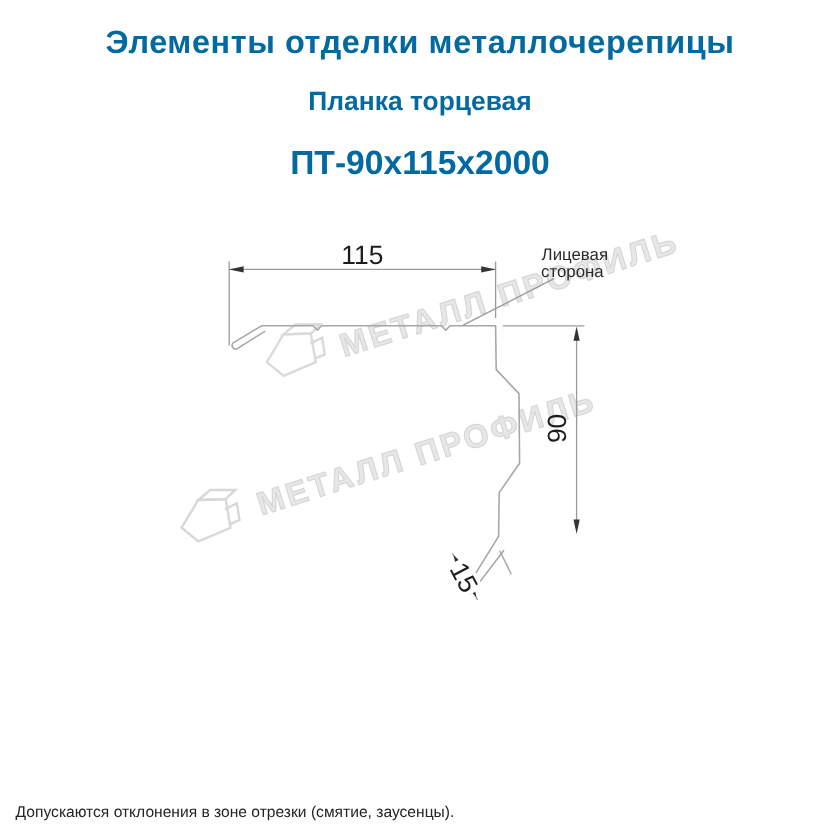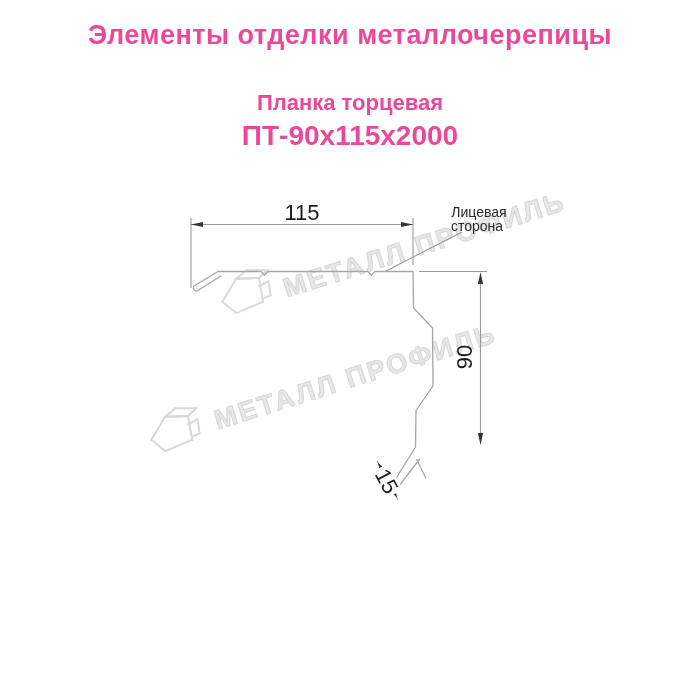--- a/index.html
+++ b/index.html
@@ -1,20 +1,20 @@
 <!DOCTYPE html>
 <html><head>
 <meta charset="utf-8">
 <style>
   html,body{margin:0;padding:0;background:#fff;}
   #page{position:relative;width:700px;height:700px;background:#ffffff;overflow:hidden;
         font-family:"Liberation Sans","DejaVu Sans",sans-serif;color:#1a1a1a;}
-  .hdr{position:absolute;left:0;width:700px;text-align:center;font-weight:bold;color:#ec4899;}
+  .hdr{position:absolute;left:0;width:700px;text-align:center;font-weight:bold;color:#0369a1;}
   #title{top:20px;font-size:27px;letter-spacing:0.5px;}
-  #pname{top:90px;font-size:22px;}
+  #pname{top:72px;font-size:22px;}
   #pcode{top:100px;font-size:28px;margin-top:20px;}
   .wm-text{position:absolute;transform:rotate(-17.5deg);transform-origin:left center;
            font-weight:bold;font-size:27px;letter-spacing:2.5px;white-space:nowrap;
            color:#e7e7e7;-webkit-text-stroke:1px #d7d7d7;line-height:26px;}
   .wm-logo{position:absolute;transform:rotate(-17deg);transform-origin:center center;}
   #drawing{position:absolute;left:0;top:0;}
   .foot{position:absolute;left:13px;font-size:13px;color:#242424;line-height:17px;}
   #note1{top:651px;}
   #note2{top:668px;}
   .dimtxt{font-size:22px;fill:#1c1c1c;}
@@ -88,14 +88,15 @@
     <g transform="translate(387,481) rotate(62)">
       <rect x="-15" y="-10" width="30" height="20" fill="#ffffff"></rect>
       <text class="dimtxt" x="0" y="8" text-anchor="middle">15</text>
     </g>
 
     <line x1="462" y1="232" x2="386" y2="271" stroke="#9b9b9b" stroke-width="1.1"></line>
     <text class="lbltxt" x="479" y="217" text-anchor="middle">Лицевая</text>
     <text class="lbltxt" x="477" y="231" text-anchor="middle">сторона</text>
   </svg>
 
+  <div id="note2" class="foot">Допускаются отклонения в зоне отрезки (смятие, заусенцы).</div>
 
 </div>
 
 </body></html>

